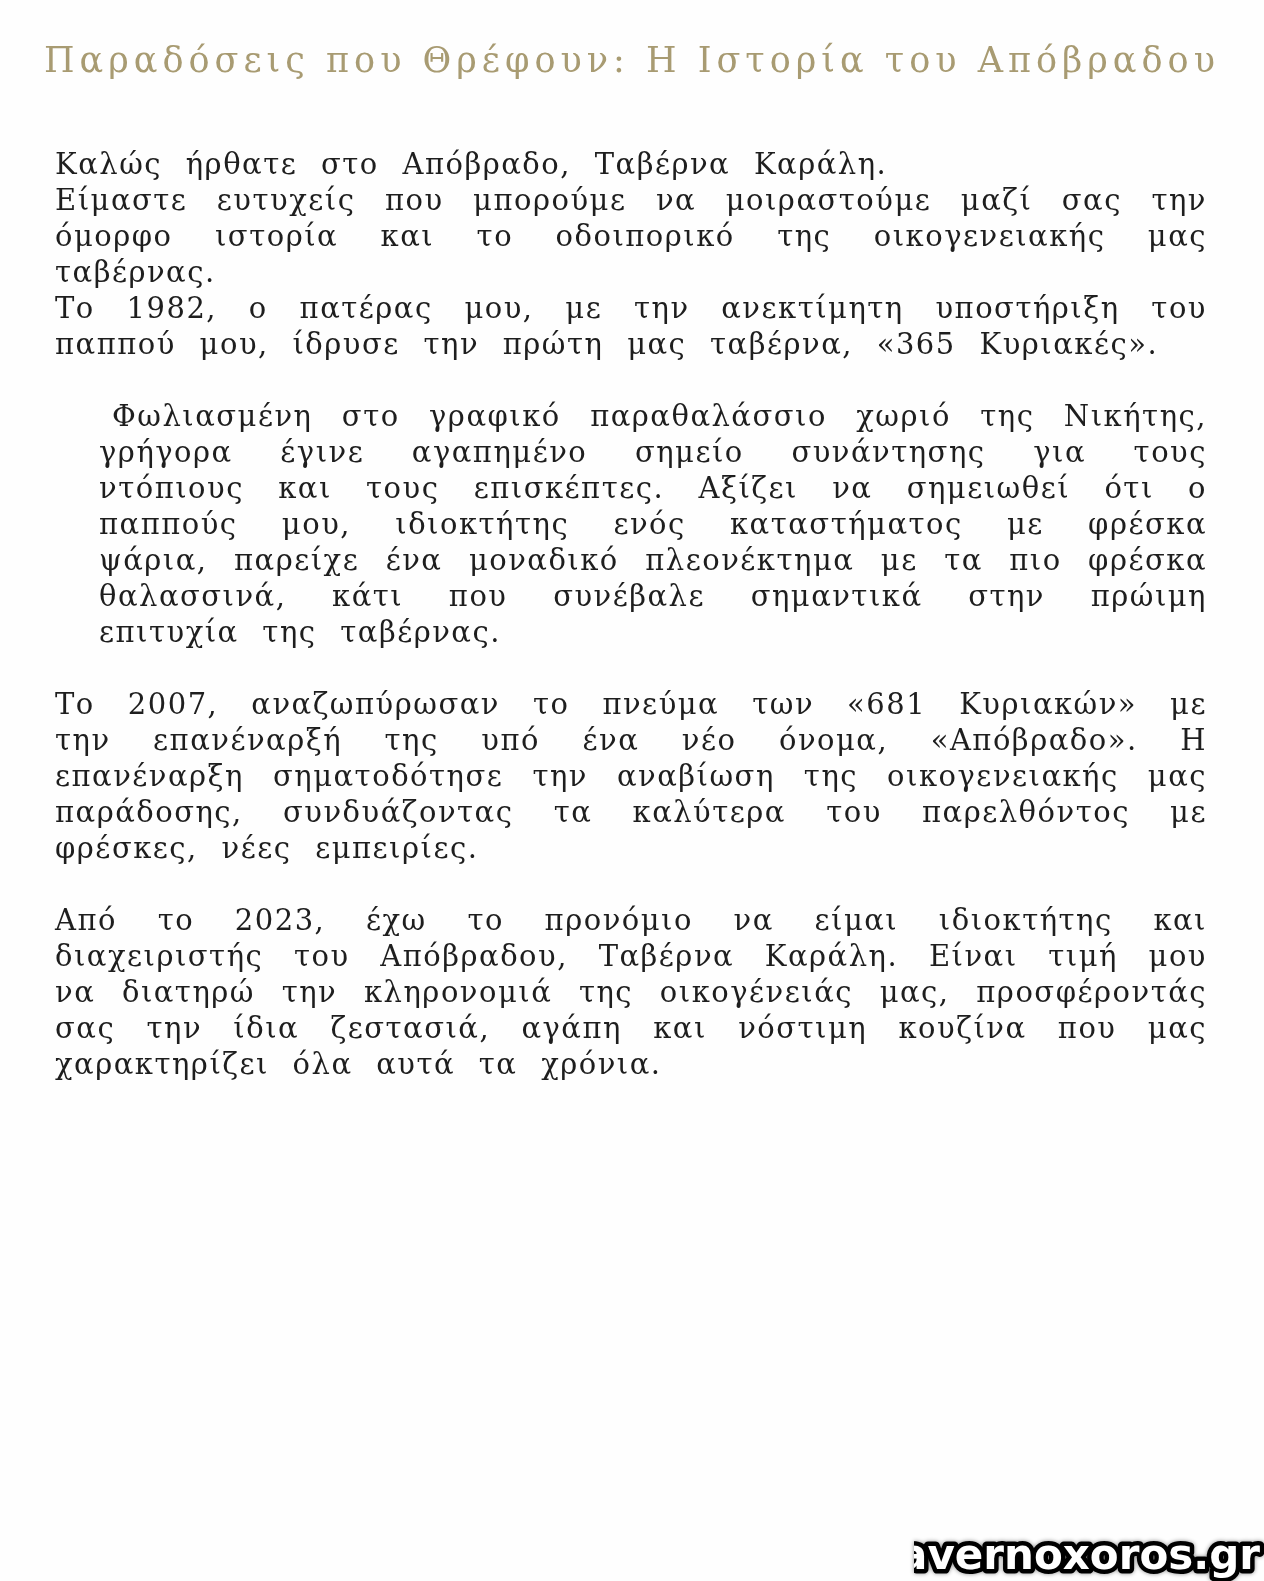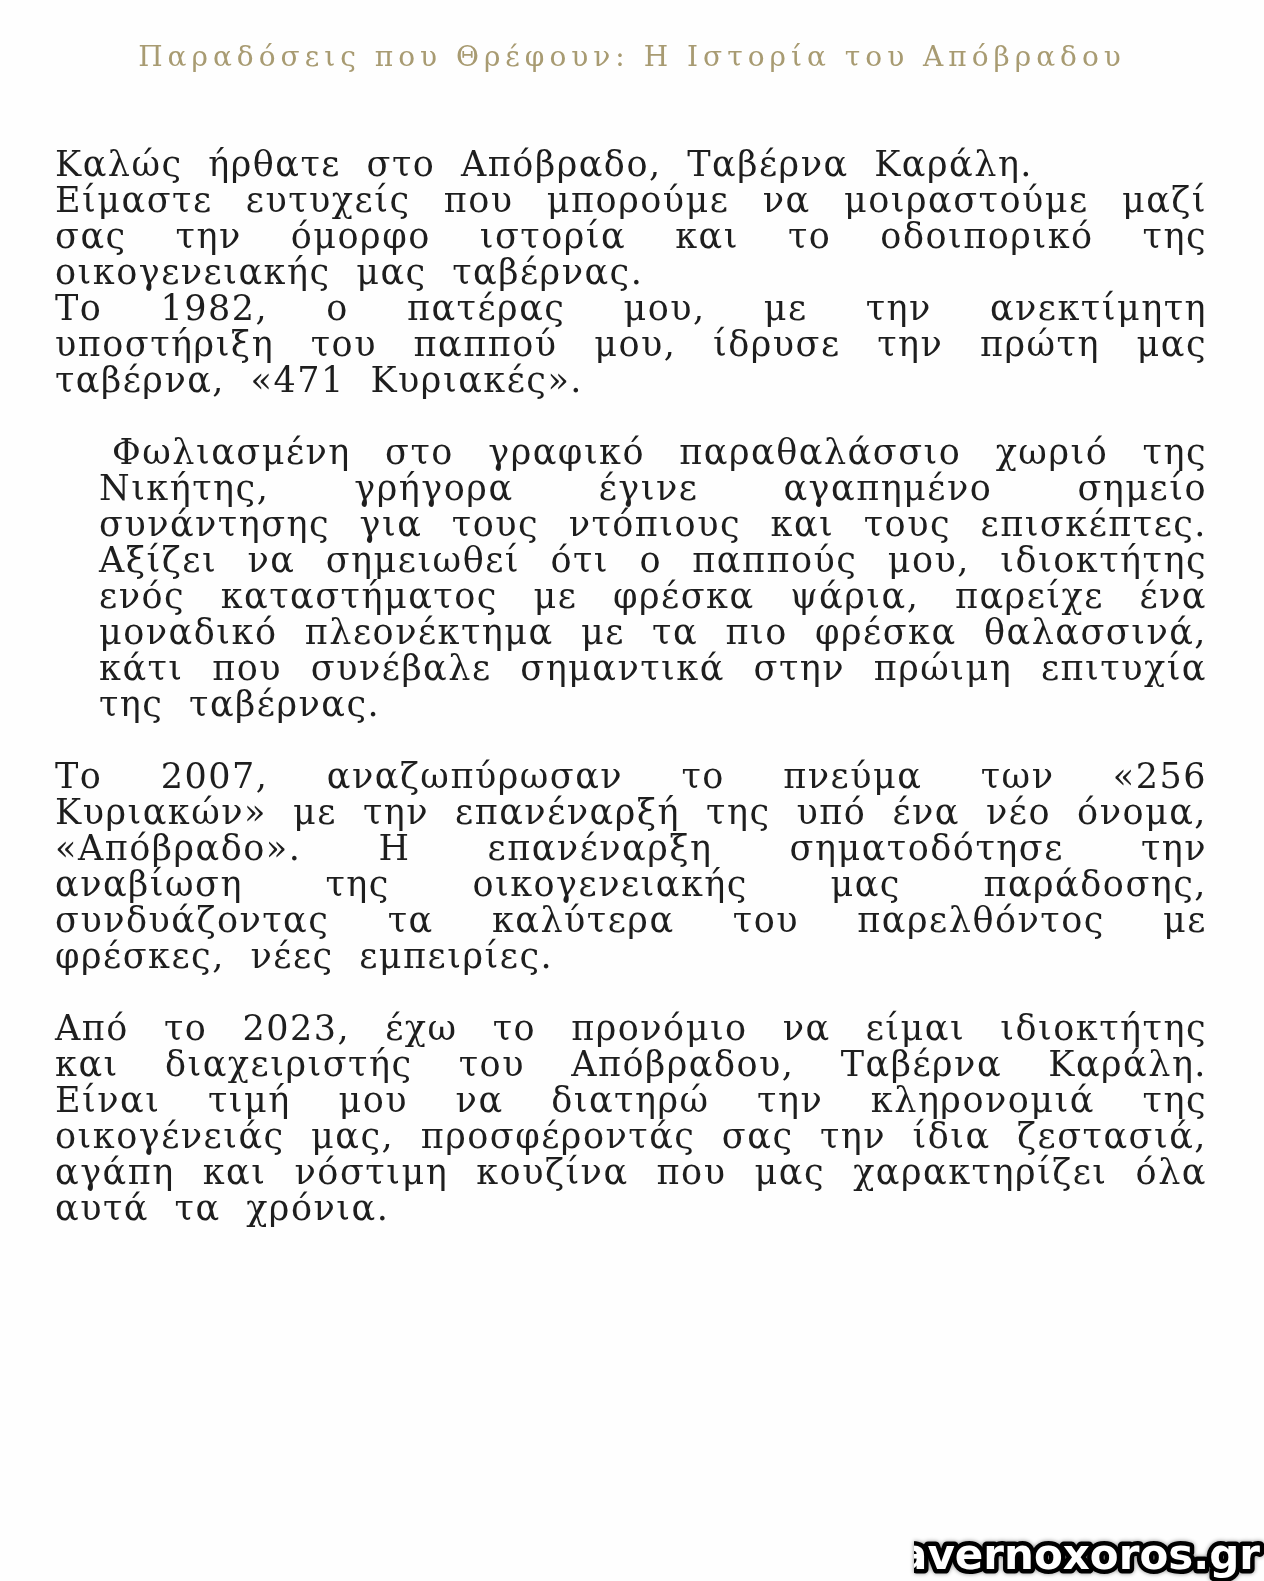--- a/index.html
+++ b/index.html
@@ -9,32 +9,32 @@
     background: #fefefe;
     overflow: hidden;
     position: relative;
     font-family: "DejaVu Serif", "Liberation Serif", serif;
   }
   .page { position: absolute; inset: 0; }
   .title {
     position: absolute;
     top: 40px; left: 0; right: 0;
     margin: 0;
-    font-size: 28px;
+    font-size: 35px;
     font-weight: 400;
     text-align: center;
     letter-spacing: 5px;
     color: #a89b72;
   }
   .content {
     position: absolute;
     top: 146px;
     left: 55px;
     right: 57px;
-    font-size: 35px;
+    font-size: 29px;
     line-height: 36px;
     color: #1e1e1e;
     text-align: justify;
     letter-spacing: 1.5px;
     word-spacing: 13px;
   }
   .para { margin: 0; }
   .gap { margin-top: 36px; }
   .indent { text-indent: 13px; margin-left: 44px; }
   .watermark {
@@ -48,23 +48,23 @@
 </head>
 <body>
 
 <div class="page">
 
   <h1 class="title">Παραδόσεις που Θρέφουν: Η Ιστορία του Απόβραδου</h1>
 
   <div class="content">
     <p class="para">Καλώς ήρθατε στο Απόβραδο, Ταβέρνα Καράλη.</p>
     <p class="para">Είμαστε ευτυχείς που μπορούμε να μοιραστούμε μαζί σας την όμορφο ιστορία και το οδοιπορικό της οικογενειακής μας ταβέρνας.</p>
-    <p class="para">Το 1982, ο πατέρας μου, με την ανεκτίμητη υποστήριξη του παππού μου, ίδρυσε την πρώτη μας ταβέρνα, «471 Κυριακές».</p>
+    <p class="para">Το 1982, ο πατέρας μου, με την ανεκτίμητη υποστήριξη του παππού μου, ίδρυσε την πρώτη μας ταβέρνα, «365 Κυριακές».</p>
     <p class="para gap indent">Φωλιασμένη στο γραφικό παραθαλάσσιο χωριό της Νικήτης, γρήγορα έγινε αγαπημένο σημείο συνάντησης για τους ντόπιους και τους επισκέπτες. Αξίζει να σημειωθεί ότι ο παππούς μου, ιδιοκτήτης ενός καταστήματος με φρέσκα ψάρια, παρείχε ένα μοναδικό πλεονέκτημα με τα πιο φρέσκα θαλασσινά, κάτι που συνέβαλε σημαντικά στην πρώιμη επιτυχία της ταβέρνας.</p>
-    <p class="para gap">Το 2007, αναζωπύρωσαν το πνεύμα των «256 Κυριακών» με την επανέναρξή της υπό ένα νέο όνομα, «Απόβραδο». Η επανέναρξη σηματοδότησε την αναβίωση της οικογενειακής μας παράδοσης, συνδυάζοντας τα καλύτερα του παρελθόντος με φρέσκες, νέες εμπειρίες.</p>
+    <p class="para gap">Το 2007, αναζωπύρωσαν το πνεύμα των «681 Κυριακών» με την επανέναρξή της υπό ένα νέο όνομα, «Απόβραδο». Η επανέναρξη σηματοδότησε την αναβίωση της οικογενειακής μας παράδοσης, συνδυάζοντας τα καλύτερα του παρελθόντος με φρέσκες, νέες εμπειρίες.</p>
     <p class="para gap">Από το 2023, έχω το προνόμιο να είμαι ιδιοκτήτης και διαχειριστής του Απόβραδου, Ταβέρνα Καράλη. Είναι τιμή μου να διατηρώ την κληρονομιά της οικογένειάς μας, προσφέροντάς σας την ίδια ζεστασιά, αγάπη και νόστιμη κουζίνα που μας χαρακτηρίζει όλα αυτά τα χρόνια.</p>
   </div>
 
   <div class="watermark">
     <svg width="352" height="62" viewBox="0 0 352 62" xmlns="http://www.w3.org/2000/svg">
       <text x="346" y="46" text-anchor="end" font-family="DejaVu Sans, Liberation Sans, sans-serif" font-weight="bold" font-size="42" fill="#ffffff" stroke="#000000" stroke-width="9" stroke-linejoin="round" paint-order="stroke">tavernoxoros.gr</text>
     </svg>
   </div>
 
 </div>

